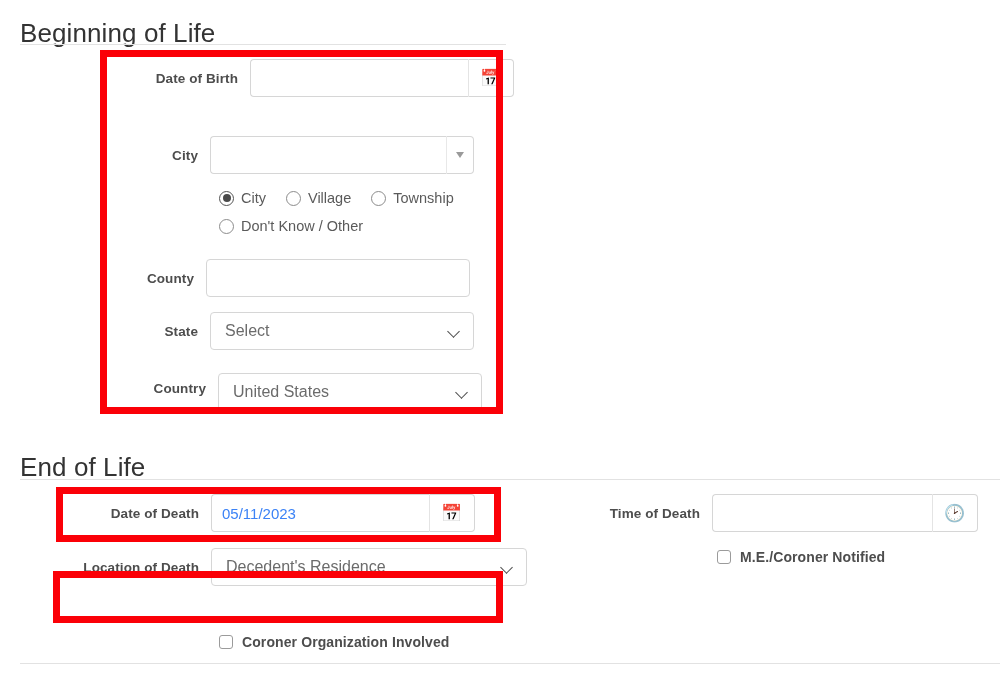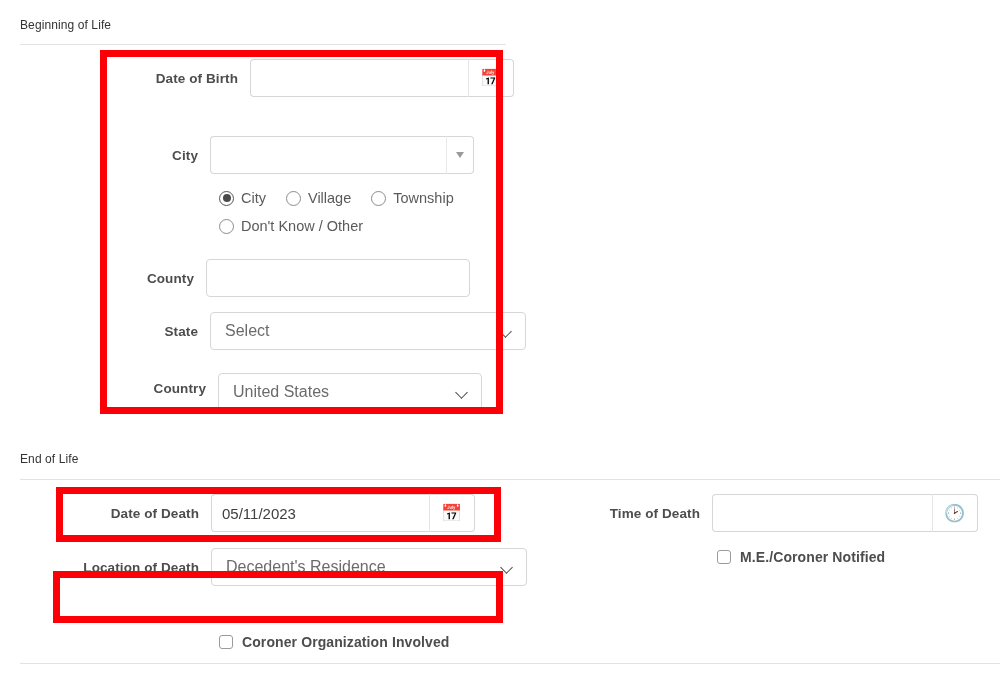--- a/index.html
+++ b/index.html
@@ -8,21 +8,21 @@
     width: 1008px; height: 685px;
     background: #ffffff;
     font-family: "Liberation Sans", sans-serif;
     -webkit-font-smoothing: antialiased;
   }
   .page { position: relative; width: 1008px; height: 685px; overflow: hidden; }
 
   
   .section-title {
     position: absolute;
-    font-size: 12px;
+    font-size: 26px;
     font-weight: 400;
     color: #333333;
     letter-spacing: .1px;
     white-space: nowrap;
   }
   .divider {
     position: absolute;
     height: 1px;
     background: #e2e2e2;
   }
@@ -38,21 +38,21 @@
     white-space: nowrap;
     letter-spacing: .1px;
   }
 
   .txt-input {
     height: 38px;
     border: 1px solid #d6d6d6;
     border-radius: 4px;
     background: #ffffff;
     font-size: 15px;
-    color: #404040;
+    color: #3b82f6;
     padding: 0 10px;
     display: flex;
     align-items: center;
     font-family: "Liberation Sans", sans-serif;
   }
 
   
   .input-group { display: flex; align-items: stretch; }
   .input-group .txt-input {
     border-top-right-radius: 0;
@@ -232,21 +232,21 @@
     </div>
   </div>
 
   <div class="field-row" style="left:106px; top:259px;">
     <div class="field-label" style="width:100px;">County</div>
     <div class="txt-input" style="width:264px;"></div>
   </div>
 
   <div class="field-row" style="left:110px; top:312px;">
     <div class="field-label" style="width:100px;">State</div>
-    <div class="select-box" style="width:316px;">
+    <div class="select-box" style="width:264px;">
       <span>Select</span>
       <span class="chev"></span>
     </div>
   </div>
 
   <div class="field-row" style="left:118px; top:365px;">
     <div class="field-label" style="width:100px;">Country</div>
     <div class="select-box" style="width:264px;margin-top:8px;">
       <span>United States</span>
       <span class="chev"></span>

